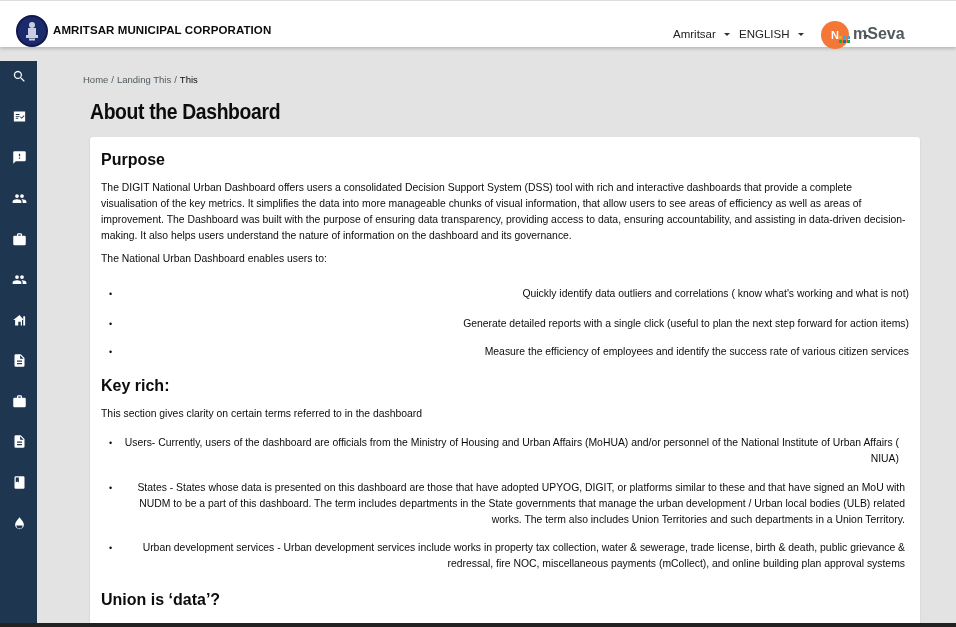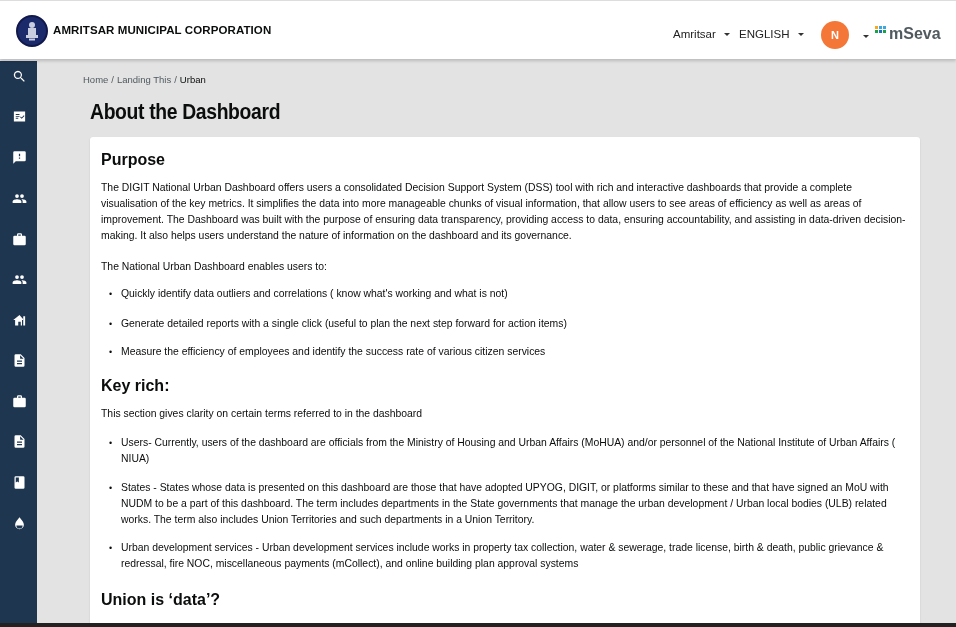--- a/index.html
+++ b/index.html
@@ -1,49 +1,49 @@
 <!DOCTYPE html>
 <html><head>
 <meta charset="utf-8">
 <style>
   * { box-sizing: border-box; margin: 0; padding: 0; }
   html, body { width: 956px; height: 627px; overflow: hidden; }
   body { font-family: "Liberation Sans", sans-serif; background: #e3e3e3; position: relative; color: #0b0c0c; }
 
-  .topbar { position: absolute; left: 0; top: 0; width: 956px; height: 59px; background: #fff; border-top: 1px solid #ddd; box-shadow: 0 2px 3px rgba(0,0,0,0.18); z-index: 5; }
+  .topbar { position: absolute; left: 0; top: 0; width: 956px; height: 47px; background: #fff; border-top: 1px solid #ddd; box-shadow: 0 2px 3px rgba(0,0,0,0.18); z-index: 5; }
   .emblem { position: absolute; left: 16px; top: 14px; width: 32px; height: 32px; border-radius: 50%; background: #1b2a6b; border: 2px solid #11184a; display: flex; align-items: center; justify-content: center; }
   .emblem svg { width: 18px; height: 22px; }
   .city-name { position: absolute; left: 53px; top: 23px; font-size: 11.5px; font-weight: bold; color: #0b0c0c; letter-spacing: 0.1px; }
 
   .dd { position: absolute; top: 27px; font-size: 11.5px; color: #222; display: flex; align-items: center; cursor: pointer; }
   .caret { display: inline-block; width: 0; height: 0; border-left: 3px solid transparent; border-right: 3px solid transparent; border-top: 3px solid #333; margin-left: 8px; margin-top: 1px; }
   .city-dd { left: 673px; align-items: center; }
   .lang-dd { left: 739px; }
   .avatar { position: absolute; left: 821px; top: 20px; width: 28px; height: 28px; border-radius: 50%; background: #f47738; color: #fff; font-size: 11px; font-weight: bold; display: flex; align-items: center; justify-content: center; cursor: pointer; }
   .avatar-caret { position: absolute; left: 855px; top: 33px; }
-  .mseva { position: absolute; left: 875px; top: 24px; display: flex; align-items: flex-start; }
+  .mseva { position: absolute; left: 839px; top: 24px; display: flex; align-items: flex-end; }
   .mseva-dots { display: grid; grid-template-columns: 3px 3px 3px; grid-template-rows: 3px 3px; gap: 1px; margin-right: 3px; margin-top: 1px; }
   .mseva-dots span { width: 3px; height: 3px; display: block; }
   .mseva-text { font-size: 16px; font-weight: bold; color: #505a5f; }
 
   .sidebar { position: absolute; left: 0; top: 61px; width: 37px; height: 566px; background: #1e3650; }
   .side-icon { position: absolute; left: 11px; width: 16px; height: 16px; display: flex; align-items: center; justify-content: center; cursor: pointer; }
   .side-icon svg { width: 15px; height: 15px; fill: #fff; }
 
   .breadcrumb { position: absolute; left: 83px; top: 74px; font-size: 9.5px; color: #505a5f; }
   .breadcrumb .sep { margin: 0 3px; }
   .breadcrumb .current { color: #0b0c0c; }
   .bc-link { cursor: pointer; text-align: center; }
   .page-title { position: absolute; left: 90px; top: 99px; font-size: 22px; font-weight: bold; color: #0b0c0c; letter-spacing: -0.4px; transform: scaleX(0.88); transform-origin: left; }
 
   .card { position: absolute; left: 90px; top: 137px; width: 830px; height: 500px; background: #fff; border-radius: 3px; box-shadow: 0 1px 2px rgba(0,0,0,0.12); overflow: hidden; }
   .card-inner { position: absolute; left: 11px; top: 0; width: 808px; }
   h2.sec { position: absolute; font-size: 16px; font-weight: bold; color: #0b0c0c; left: 0; }
   .para { position: absolute; left: 0; width: 808px; font-size: 10.4px; line-height: 16px; color: #0b0c0c; }
-  .bullet { position: absolute; left: 8px; width: 800px; font-size: 10.4px; line-height: 16px; color: #0b0c0c; padding-left: 12px; }
+  .bullet { position: absolute; left: 8px; width: 800px; font-size: 10.4px; line-height: 16px; color: #0b0c0c; padding-left: 12px; text-align: right; }
   .bullet::before { content: "•"; position: absolute; left: 0; top: 0; font-size: 9px; }
 
   .bottom-strip { position: absolute; left: 0; top: 623px; width: 956px; height: 4px; background: #222; z-index: 9; }
   .scroll-right { position: absolute; left: 920px; top: 61px; width: 36px; height: 566px; background: #e3e3e3; }
 </style>
 </head>
 <body>
 
 <div class="topbar">
   <div class="emblem">
@@ -140,30 +140,30 @@
   <div class="side-icon" style="top:454px">
     <svg viewBox="0 0 24 24">
         <path d="M12 2C8 7 5 10.5 5 14a7 7 0 0 0 14 0c0-3.5-3-7-7-12zm0 18a5 5 0 0 1-5-5h10a5 5 0 0 1-5 5z"></path>
       </svg>
   </div>
 </div>
 
 <div class="scroll-right"></div>
 
 <div class="breadcrumb">
-  <span class="bc-link">Home</span><span class="sep">/</span><span class="bc-link">Landing This</span><span class="sep">/</span><span class="current">Urban</span>
+  <span class="bc-link">Home</span><span class="sep">/</span><span class="bc-link">Landing This</span><span class="sep">/</span><span class="current">This</span>
 </div>
 
 <div class="page-title">About the Dashboard</div>
 
 <div class="card">
   <div class="card-inner">
     <h2 class="sec" style="top:14px">Purpose</h2>
     <div class="para" style="top:43px">The DIGIT National Urban Dashboard offers users a consolidated Decision Support System (DSS) tool with rich and interactive dashboards that provide a complete visualisation of the key metrics. It simplifies the data into more manageable chunks of visual information, that allow users to see areas of efficiency as well as areas of improvement. The Dashboard was built with the purpose of ensuring data transparency, providing access to data, ensuring accountability, and assisting in data-driven decision-making. It also helps users understand the nature of information on the dashboard and its governance.</div>
-    <div class="para" style="top:122px">The National Urban Dashboard enables users to:</div>
+    <div class="para" style="top:114px">The National Urban Dashboard enables users to:</div>
     <div class="bullet" style="top:149px">Quickly identify data outliers and correlations ( know what's working and what is not)</div>
     <div class="bullet" style="top:179px">Generate detailed reports with a single click (useful to plan the next step forward for action items)</div>
     <div class="bullet" style="top:207px">Measure the efficiency of employees and identify the success rate of various citizen services</div>
 
     <h2 class="sec" style="top:240px">Key rich:</h2>
     <div class="para" style="top:269px">This section gives clarity on certain terms referred to in the dashboard</div>
     <div class="bullet" style="top:298px; width:790px">Users- Currently, users of the dashboard are officials from the Ministry of Housing and Urban Affairs (MoHUA) and/or personnel of the National Institute of Urban Affairs ( NIUA)</div>
     <div class="bullet" style="top:343px; width:796px">States - States whose data is presented on this dashboard are those that have adopted UPYOG, DIGIT, or platforms similar to these and that have signed an MoU with NUDM to be a part of this dashboard. The term includes departments in the State governments that manage the urban development / Urban local bodies (ULB) related works. The term also includes Union Territories and such departments in a Union Territory.</div>
     <div class="bullet" style="top:403px; width:796px">Urban development services - Urban development services include works in property tax collection, water &amp; sewerage, trade license, birth &amp; death, public grievance &amp; redressal, fire NOC, miscellaneous payments (mCollect), and online building plan approval systems</div>
 

